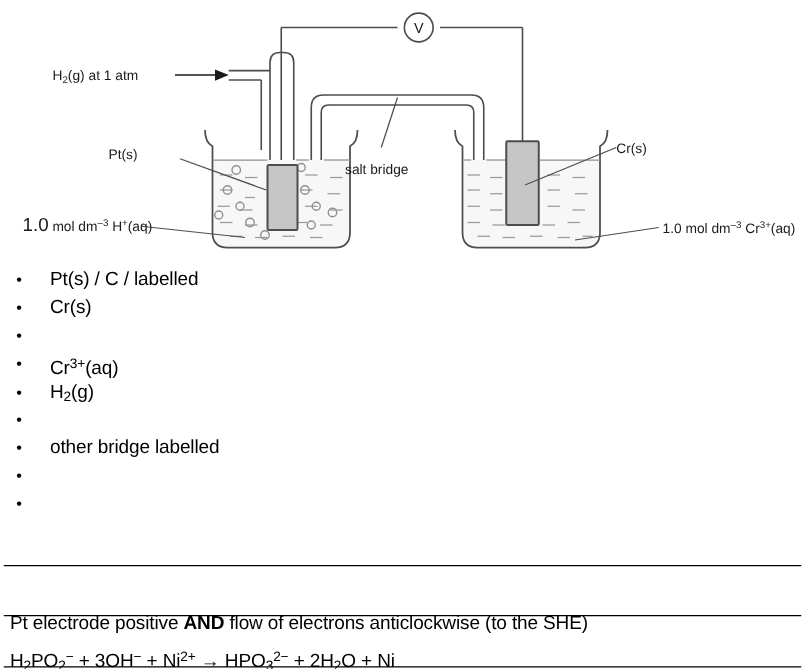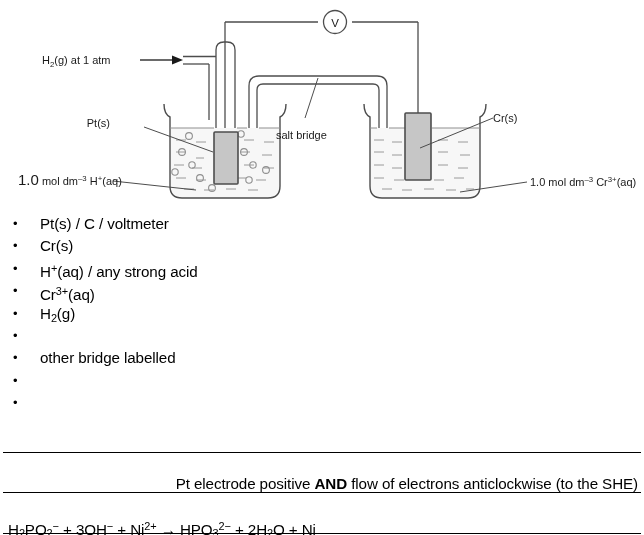--- a/index.html
+++ b/index.html
@@ -77,21 +77,21 @@
   #rule-bottom { top: 533px; }
 
   .statement-row {
     position: absolute;
     left: 8px;
     width: 630px;
     font-size: 15.2px;
     white-space: nowrap;
     letter-spacing: -0.1px;
   }
-  #statement-answer { top: 475px; text-align: right; }
+  #statement-answer { top: 490px; }
   #statement-equation { top: 520px; }
 
   
   text { font-family: "Liberation Sans", sans-serif; fill: #1a1a1a; }
   .lbl   { font-size: 11px; }
   .lbl-big { font-size: 15px; }
   .lbl-sub { font-size: 7.8px; }
   .lbl-sup { font-size: 7.8px; }
   .volt-letter { font-size: 11.5px; }
 </style>
@@ -245,29 +245,28 @@
 
     <text x="18" y="185"><tspan class="lbl-big">1.0</tspan><tspan class="lbl"> mol dm</tspan><tspan class="lbl-sup" dy="-4">–3</tspan><tspan class="lbl" dy="4"> H</tspan><tspan class="lbl-sup" dy="-4">+</tspan><tspan class="lbl" dy="4">(aq)</tspan></text>
 
     <text x="530" y="186"><tspan class="lbl">1.0</tspan><tspan class="lbl"> mol dm</tspan><tspan class="lbl-sup" dy="-4">–3</tspan><tspan class="lbl" dy="4"> Cr</tspan><tspan class="lbl-sup" dy="-4">3+</tspan><tspan class="lbl" dy="4">(aq)</tspan></text>
   </svg>
 </div>
 
 <ul id="bullet-list">
   <li class="bullet-row">
     <span class="bullet-dot">•</span>
-    <span class="bullet-text">Pt(s) / C / voltmeter</span>
+    <span class="bullet-text">Pt(s) / C / labelled</span>
   </li>
   <li class="bullet-row">
     <span class="bullet-dot">•</span>
     <span class="bullet-text">Cr(s)</span>
   </li>
   <li class="bullet-row">
     <span class="bullet-dot">•</span>
-    <span class="bullet-text">H<sup>+</sup>(aq) / any strong acid</span>
   </li>
   <li class="bullet-row">
     <span class="bullet-dot">•</span>
     <span class="bullet-text">Cr<sup>3+</sup>(aq)</span>
   </li>
   <li class="bullet-row">
     <span class="bullet-dot">•</span>
     <span class="bullet-text">H<sub>2</sub>(g)</span>
   </li>
   <li class="bullet-row">

